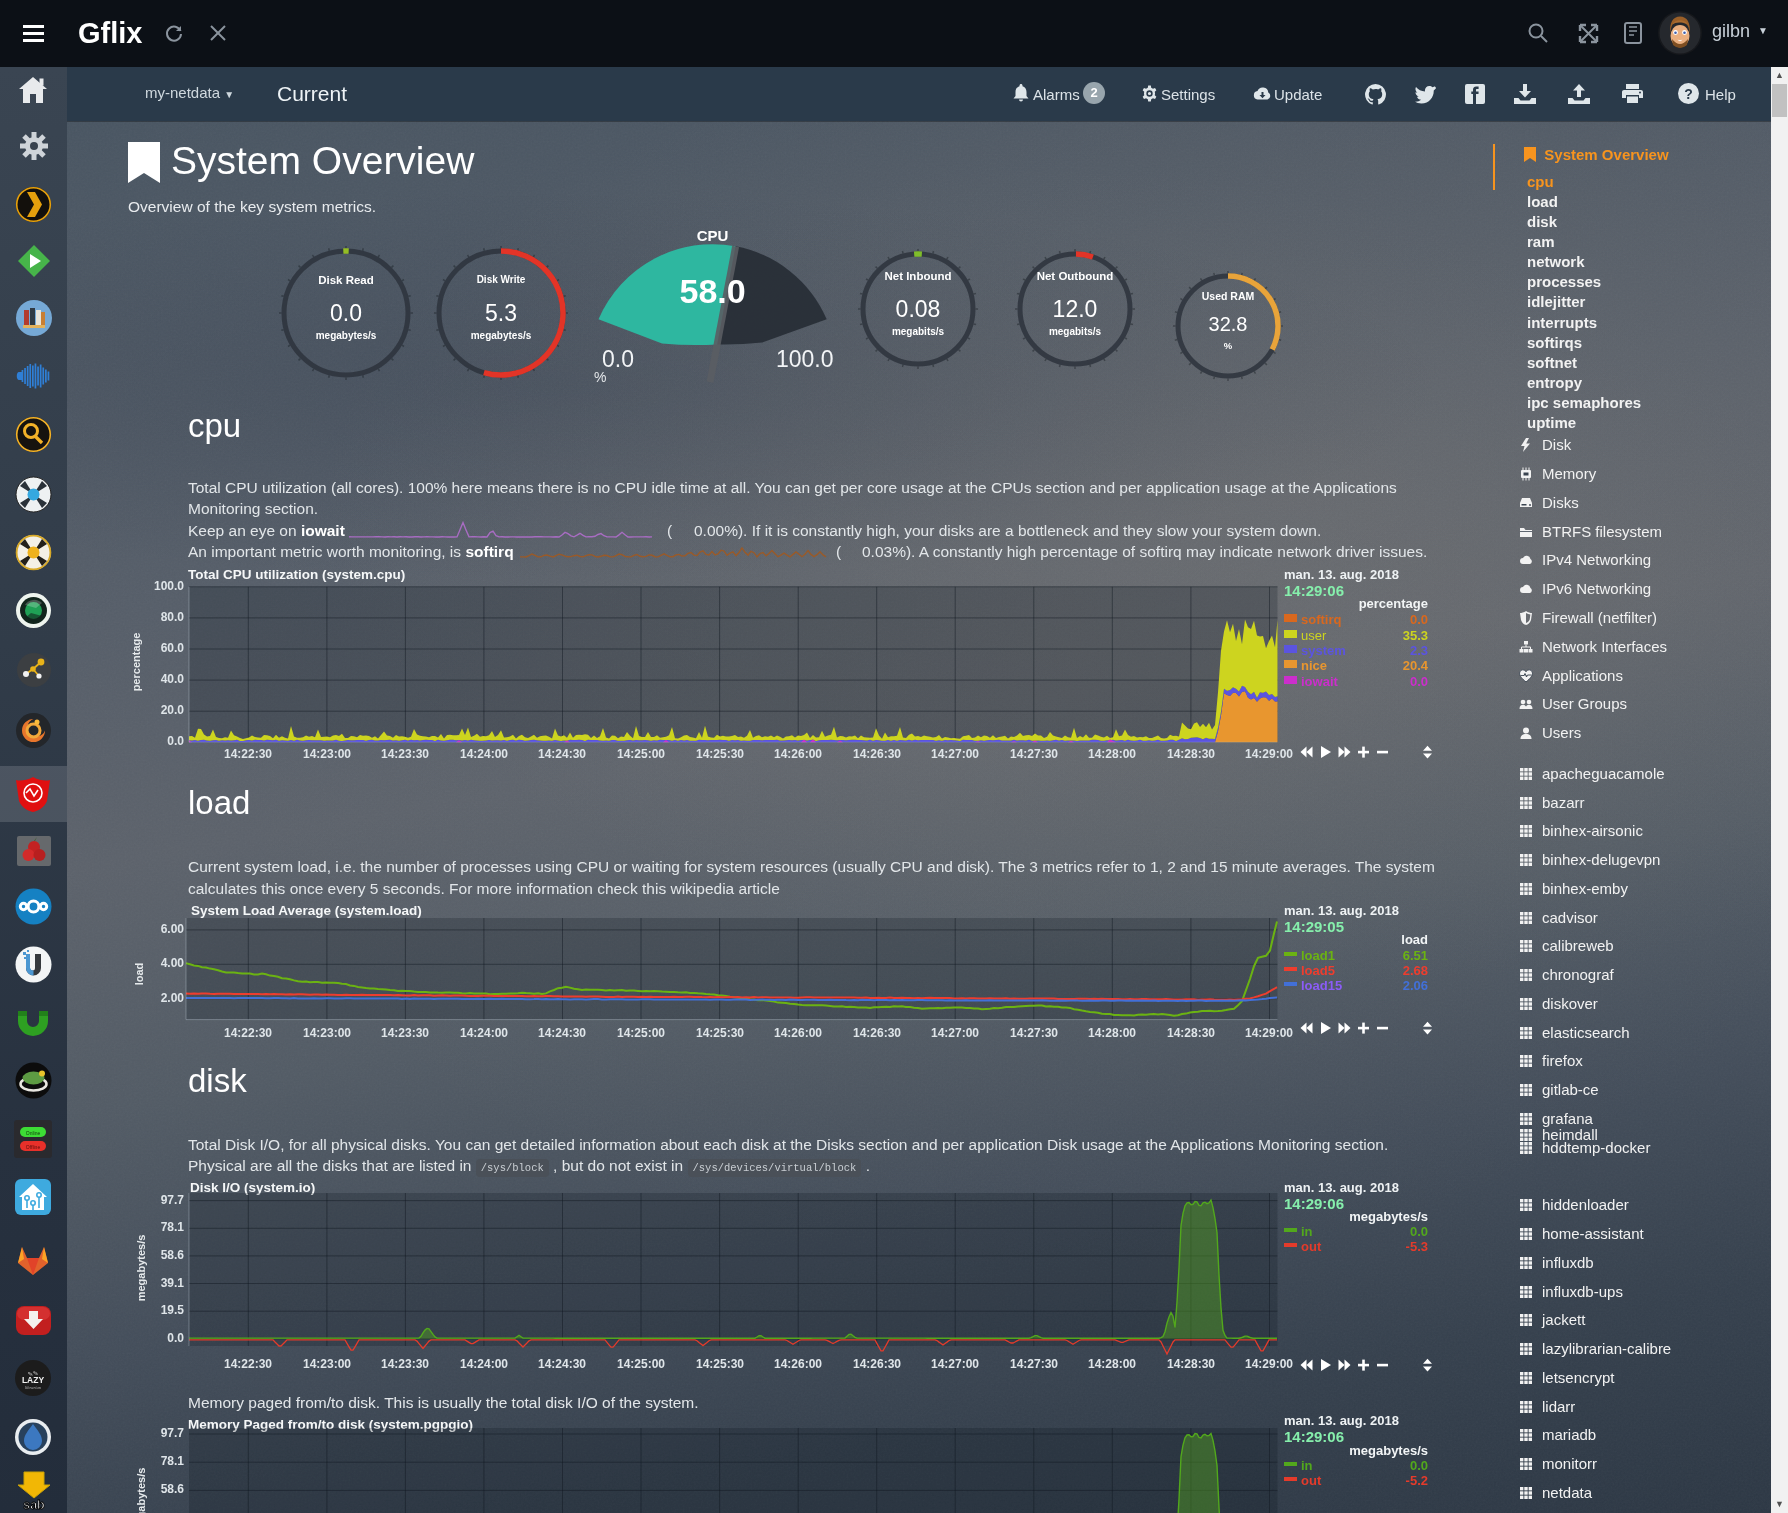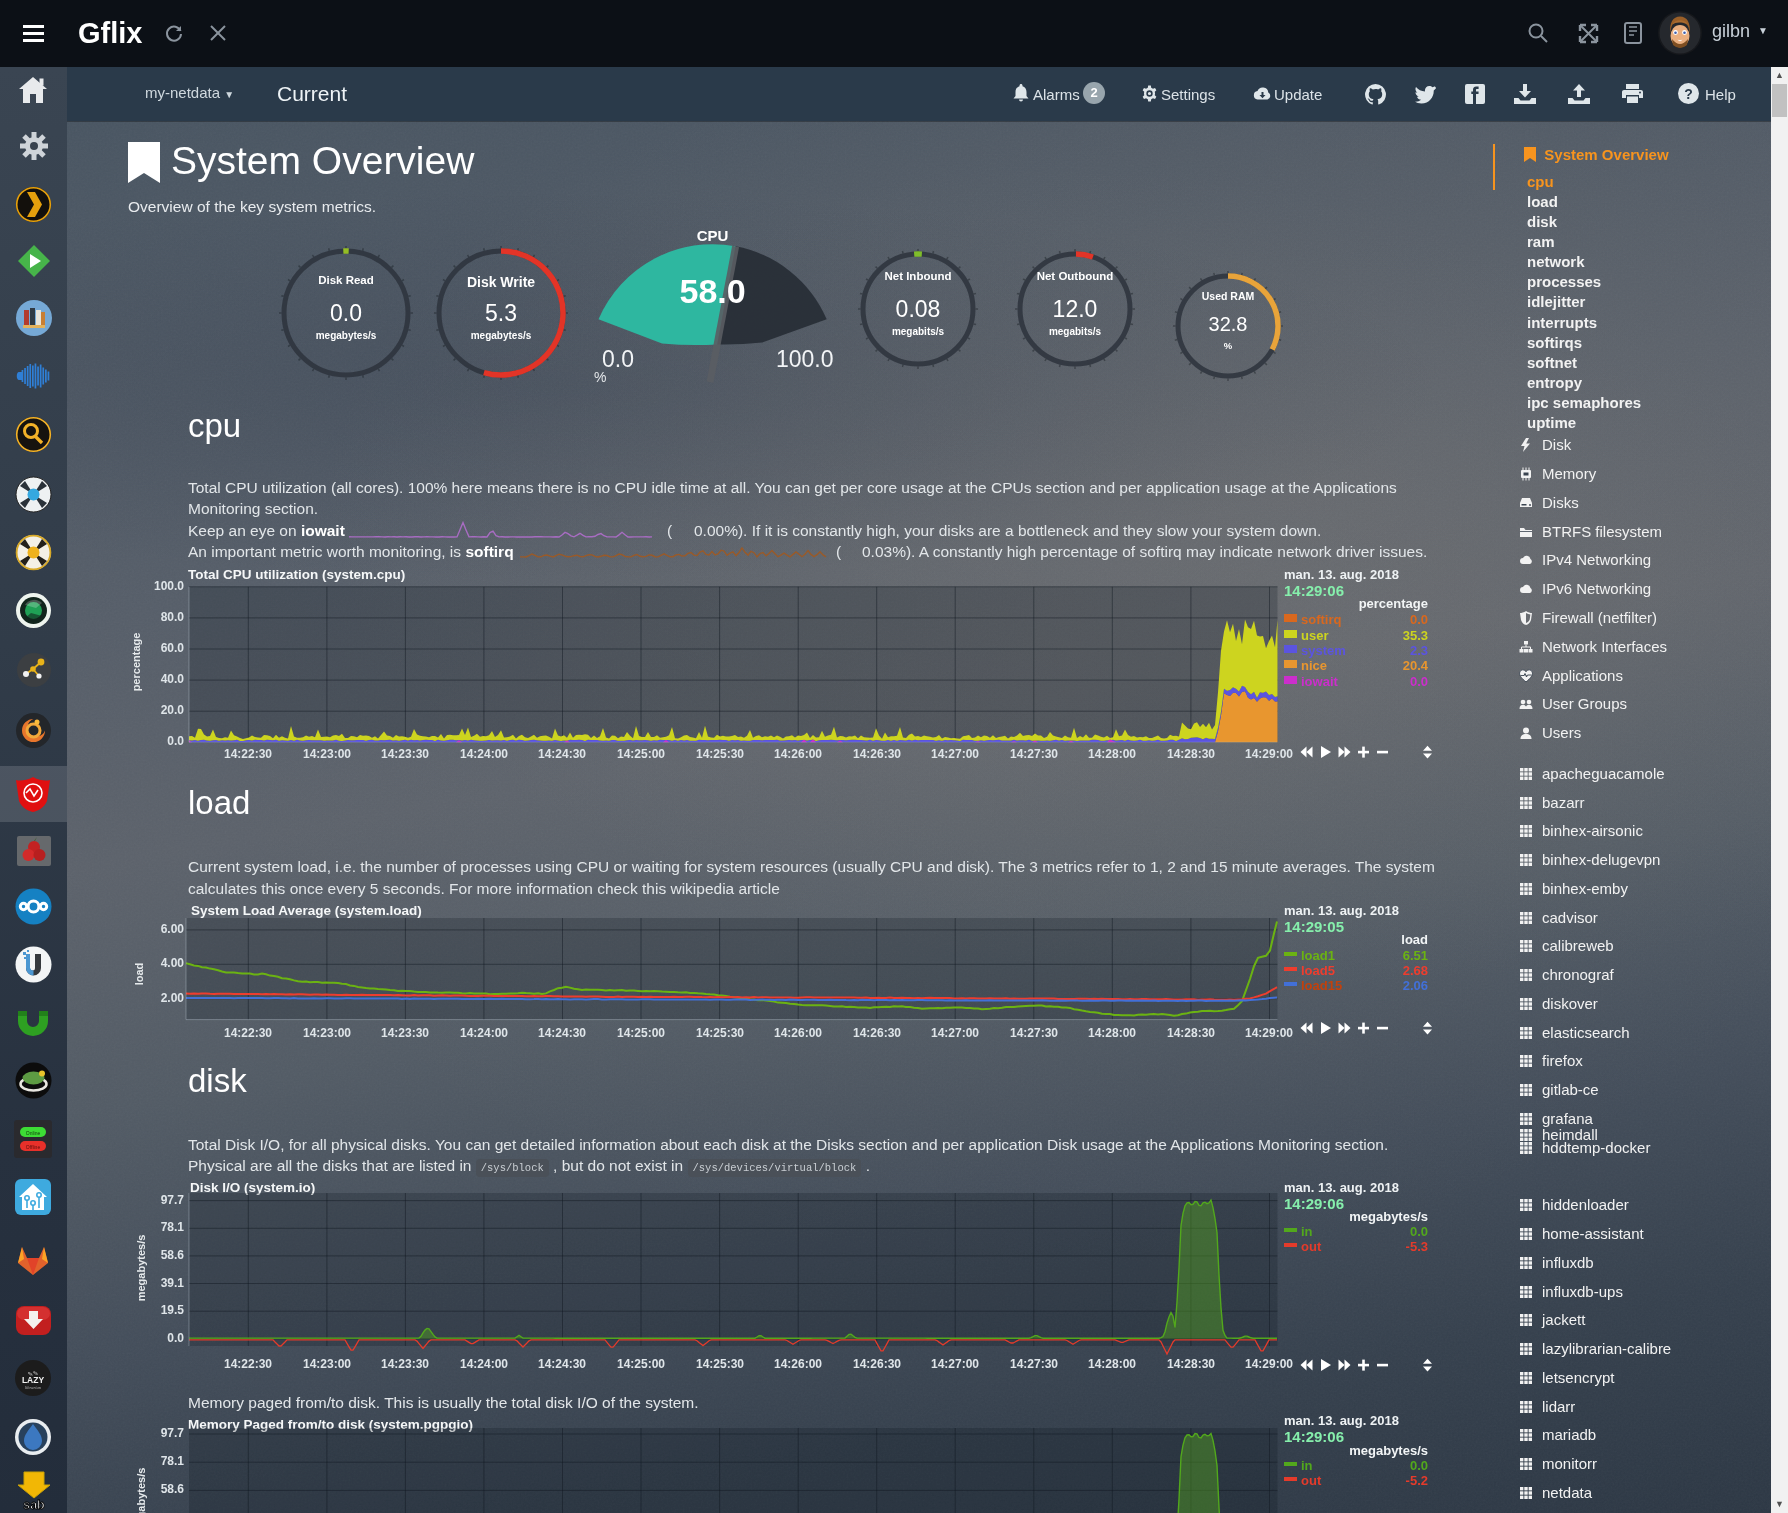--- a/index.html
+++ b/index.html
@@ -250,21 +250,21 @@
 <path d="M 1228.00 276.00 A 50.00 50.00 0 0 1 1272.15 349.47" fill="none" stroke="#e9a43a" stroke-width="5.5"></path>
         </g>
         <path d="M 598.5 319.3 A 124.2 124.2 0 0 1 735.6 246.3 L 717.2 344.4 Q 690 346 662.0 343.5 Z" fill="#2eb7a0"></path>
 <path d="M 735.6 246.3 A 124.2 124.2 0 0 1 826.7 319.3 L 762.2 342.6 Q 740 344.8 717.2 344.4 Z" fill="#282e37" fill-opacity="0.95"></path>
 <line x1="710.0" y1="382.2" x2="735.6" y2="246.5" stroke="#5a5d63" stroke-opacity="0.9" stroke-width="7"></line>
       </g>
 </svg>
 <div class="gtxt" style="left:266px;top:274px;font-size:11.5px;font-weight:bold">Disk Read</div>
 <div class="gtxt" style="left:266px;top:300px;font-size:23px">0.0</div>
 <div class="gtxt" style="left:266px;top:330px;font-size:10px;font-weight:bold">megabytes/s</div>
-    <div class="gtxt" style="left:421px;top:274px;font-size:14px;font-weight:bold">Disk Write</div>
+    <div class="gtxt" style="left:421px;top:274px;font-size:10px;font-weight:bold">Disk Write</div>
 <div class="gtxt" style="left:421px;top:300px;font-size:23px">5.3</div>
 <div class="gtxt" style="left:421px;top:330px;font-size:10px;font-weight:bold">megabytes/s</div>
     <div class="gtxt" style="left:838px;top:270px;font-size:11.5px;font-weight:bold">Net Inbound</div>
 <div class="gtxt" style="left:838px;top:296px;font-size:23px">0.08</div>
 <div class="gtxt" style="left:838px;top:326px;font-size:10px;font-weight:bold">megabits/s</div>
     <div class="gtxt" style="left:995px;top:270px;font-size:11.5px;font-weight:bold">Net Outbound</div>
 <div class="gtxt" style="left:995px;top:296px;font-size:23px">12.0</div>
 <div class="gtxt" style="left:995px;top:326px;font-size:10px;font-weight:bold">megabits/s</div>
     <div class="gtxt" style="left:1148px;top:290px;font-size:10.5px;font-weight:bold">Used RAM</div>
 <div class="gtxt" style="left:1148px;top:313px;font-size:20px">32.8</div>
@@ -537,21 +537,21 @@
 <div class="ldate" style="top:567px">man. 13. aug. 2018</div>
     <div class="ltime" style="top:582px">14:29:06</div>
     <div class="lunit" style="top:596px">percentage</div>
     <div class="lrow" style="top:612px">
       <span style="position:absolute;left:0;top:2px;width:13px;height:8px;background:#d9681e"></span>
       <span style="position:absolute;left:17px;color:#d9681e;font-weight:bold">softirq</span>
       <span style="position:absolute;right:0;color:#d9681e;font-weight:bold">0.0</span>
     </div>
     <div class="lrow" style="top:628px">
       <span style="position:absolute;left:0;top:2px;width:13px;height:8px;background:#cdd41f"></span>
-      <span style="position:absolute;left:17px;color:#cdd41f;font-weight:bold">user</span>
+      <span style="position:absolute;left:17px;color:#cdd41f;font-weight:normal">user</span>
       <span style="position:absolute;right:0;color:#cdd41f;font-weight:bold">35.3</span>
     </div>
     <div class="lrow" style="top:643px">
       <span style="position:absolute;left:0;top:2px;width:13px;height:8px;background:#5b54e0"></span>
       <span style="position:absolute;left:17px;color:#5b54e0;font-weight:bold">system</span>
       <span style="position:absolute;right:0;color:#5b54e0;font-weight:bold">2.3</span>
     </div>
     <div class="lrow" style="top:658px">
       <span style="position:absolute;left:0;top:2px;width:13px;height:8px;background:#e8962f"></span>
       <span style="position:absolute;left:17px;color:#e8962f;font-weight:bold">nice</span>
@@ -570,21 +570,21 @@
       <span style="position:absolute;left:17px;color:#6bb312;font-weight:bold">load1</span>
       <span style="position:absolute;right:0;color:#6bb312;font-weight:bold">6.51</span>
     </div>
     <div class="lrow" style="top:963px">
       <span style="position:absolute;left:0;top:4px;width:13px;height:4px;background:#ee3d2e"></span>
       <span style="position:absolute;left:17px;color:#ee3d2e;font-weight:bold">load5</span>
       <span style="position:absolute;right:0;color:#ee3d2e;font-weight:bold">2.68</span>
     </div>
     <div class="lrow" style="top:978px">
       <span style="position:absolute;left:0;top:4px;width:13px;height:4px;background:#4270d8"></span>
-      <span style="position:absolute;left:17px;color:#c2410c;font-weight:bold">load15</span>
+      <span style="position:absolute;left:17px;color:#8b5cf6;font-weight:bold">load15</span>
       <span style="position:absolute;right:0;color:#4270d8;font-weight:bold">2.06</span>
     </div>
     <div class="ldate" style="top:1180px">man. 13. aug. 2018</div>
     <div class="ltime" style="top:1195px">14:29:06</div>
     <div class="lunit" style="top:1209px">megabytes/s</div>
     <div class="lrow" style="top:1224px">
       <span style="position:absolute;left:0;top:4px;width:13px;height:4px;background:#52a81c"></span>
       <span style="position:absolute;left:17px;color:#52a81c;font-weight:bold">in</span>
       <span style="position:absolute;right:0;color:#52a81c;font-weight:bold">0.0</span>
     </div>

